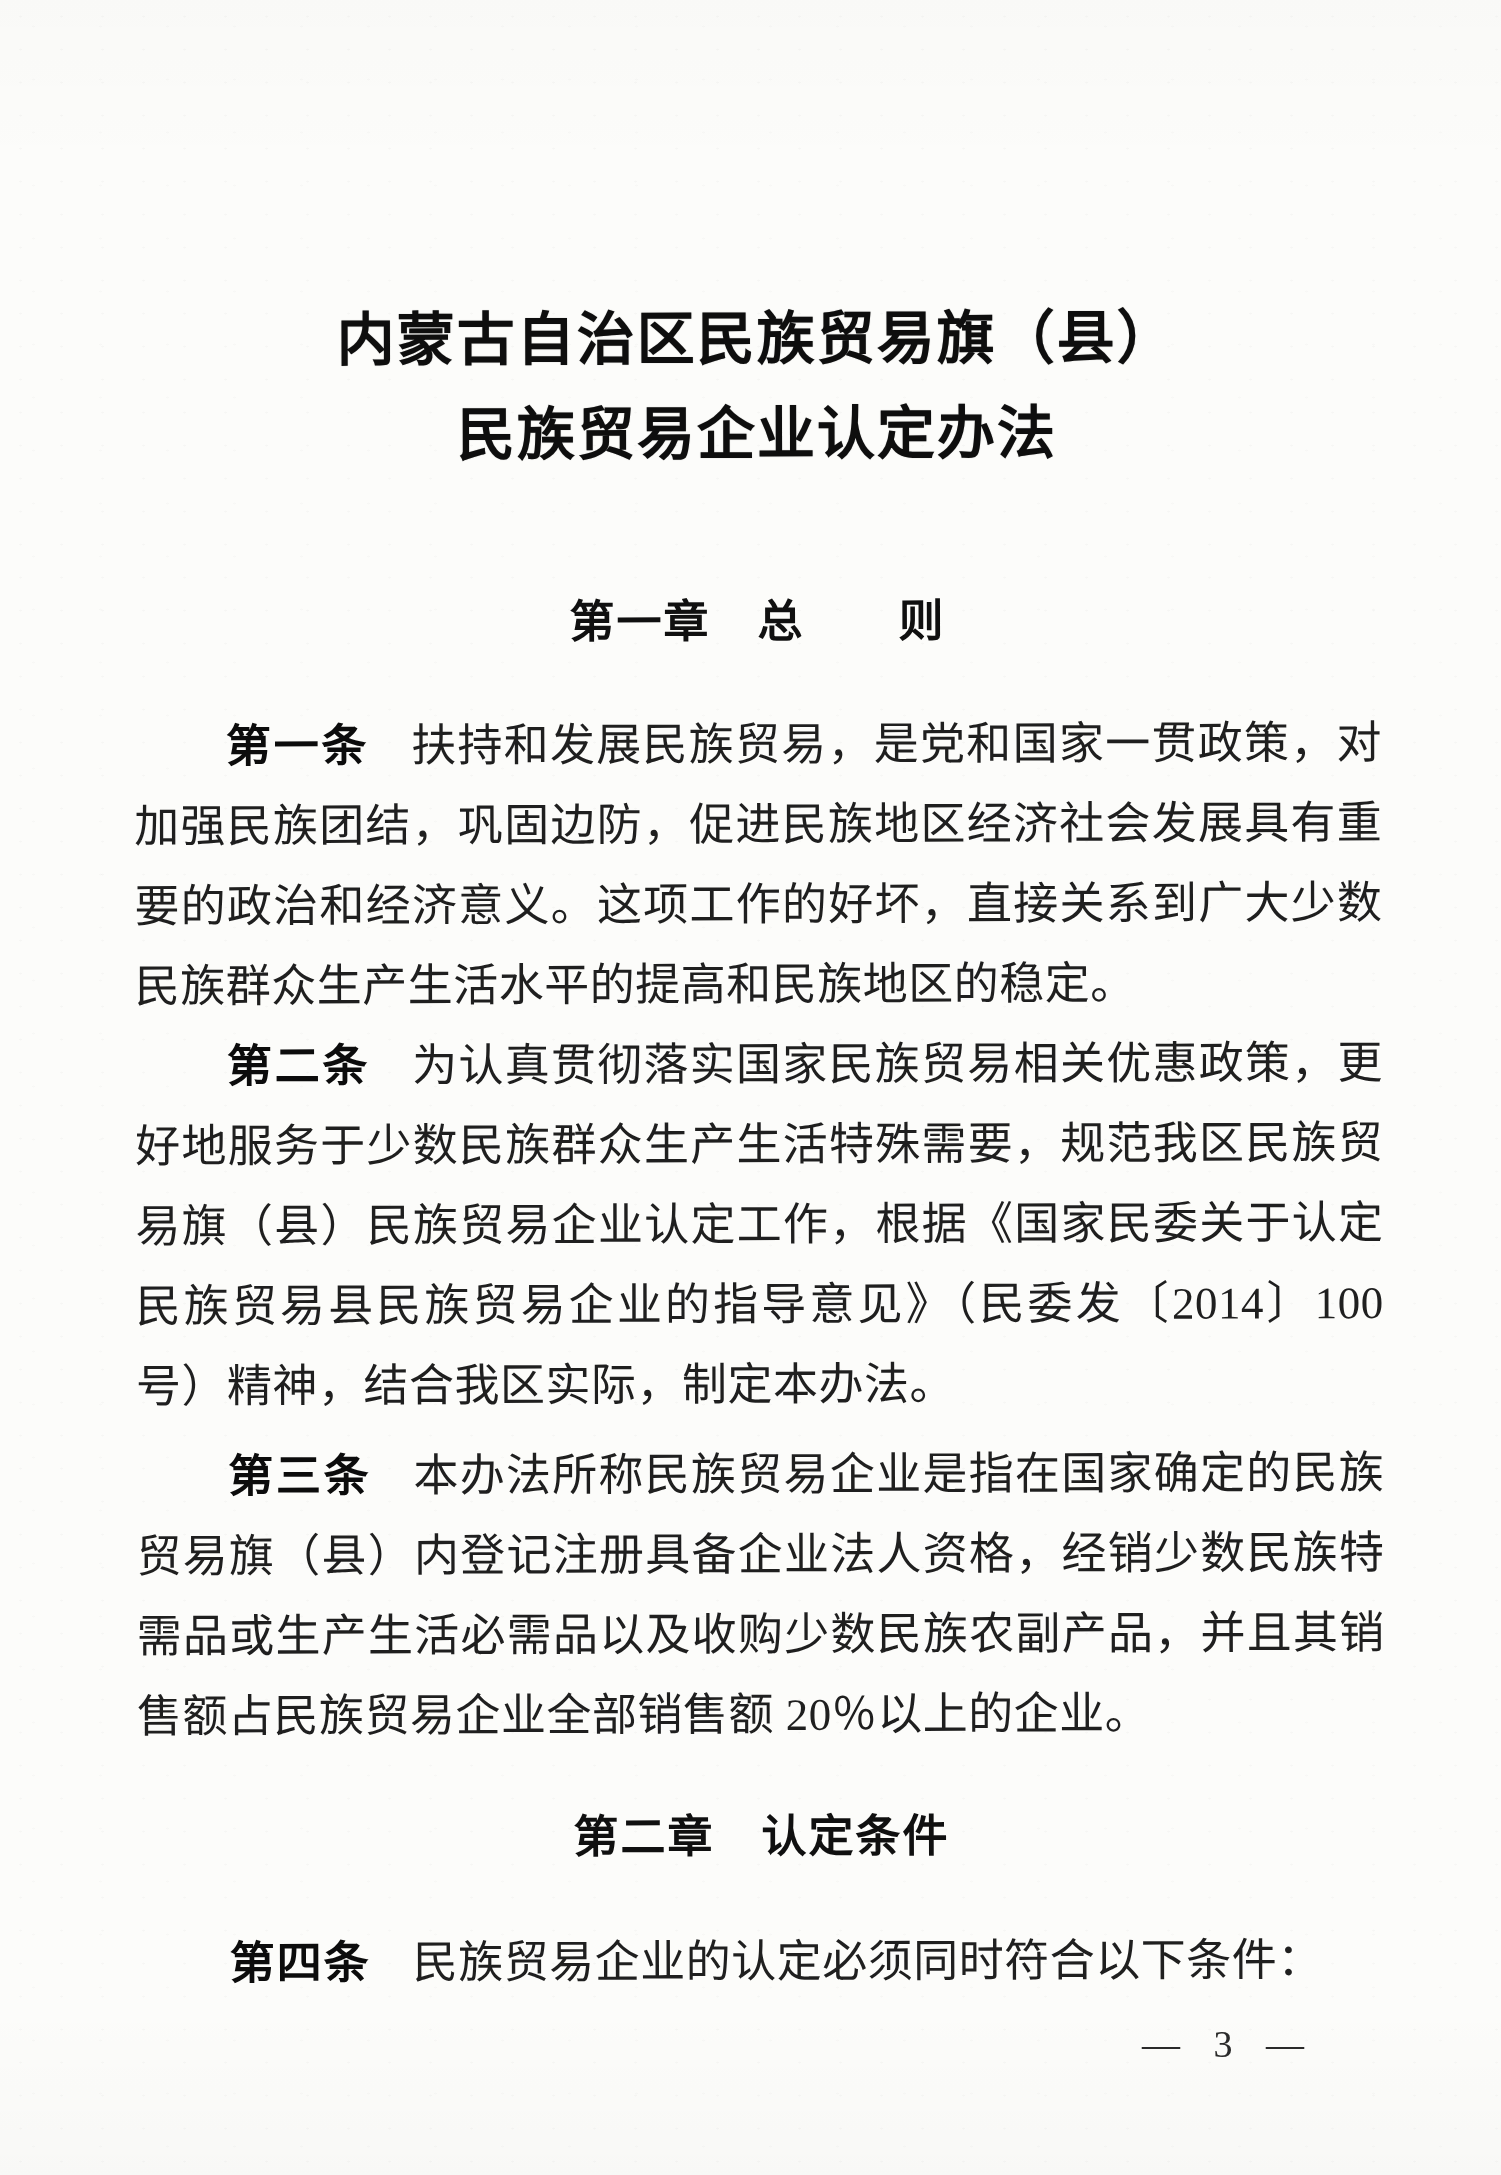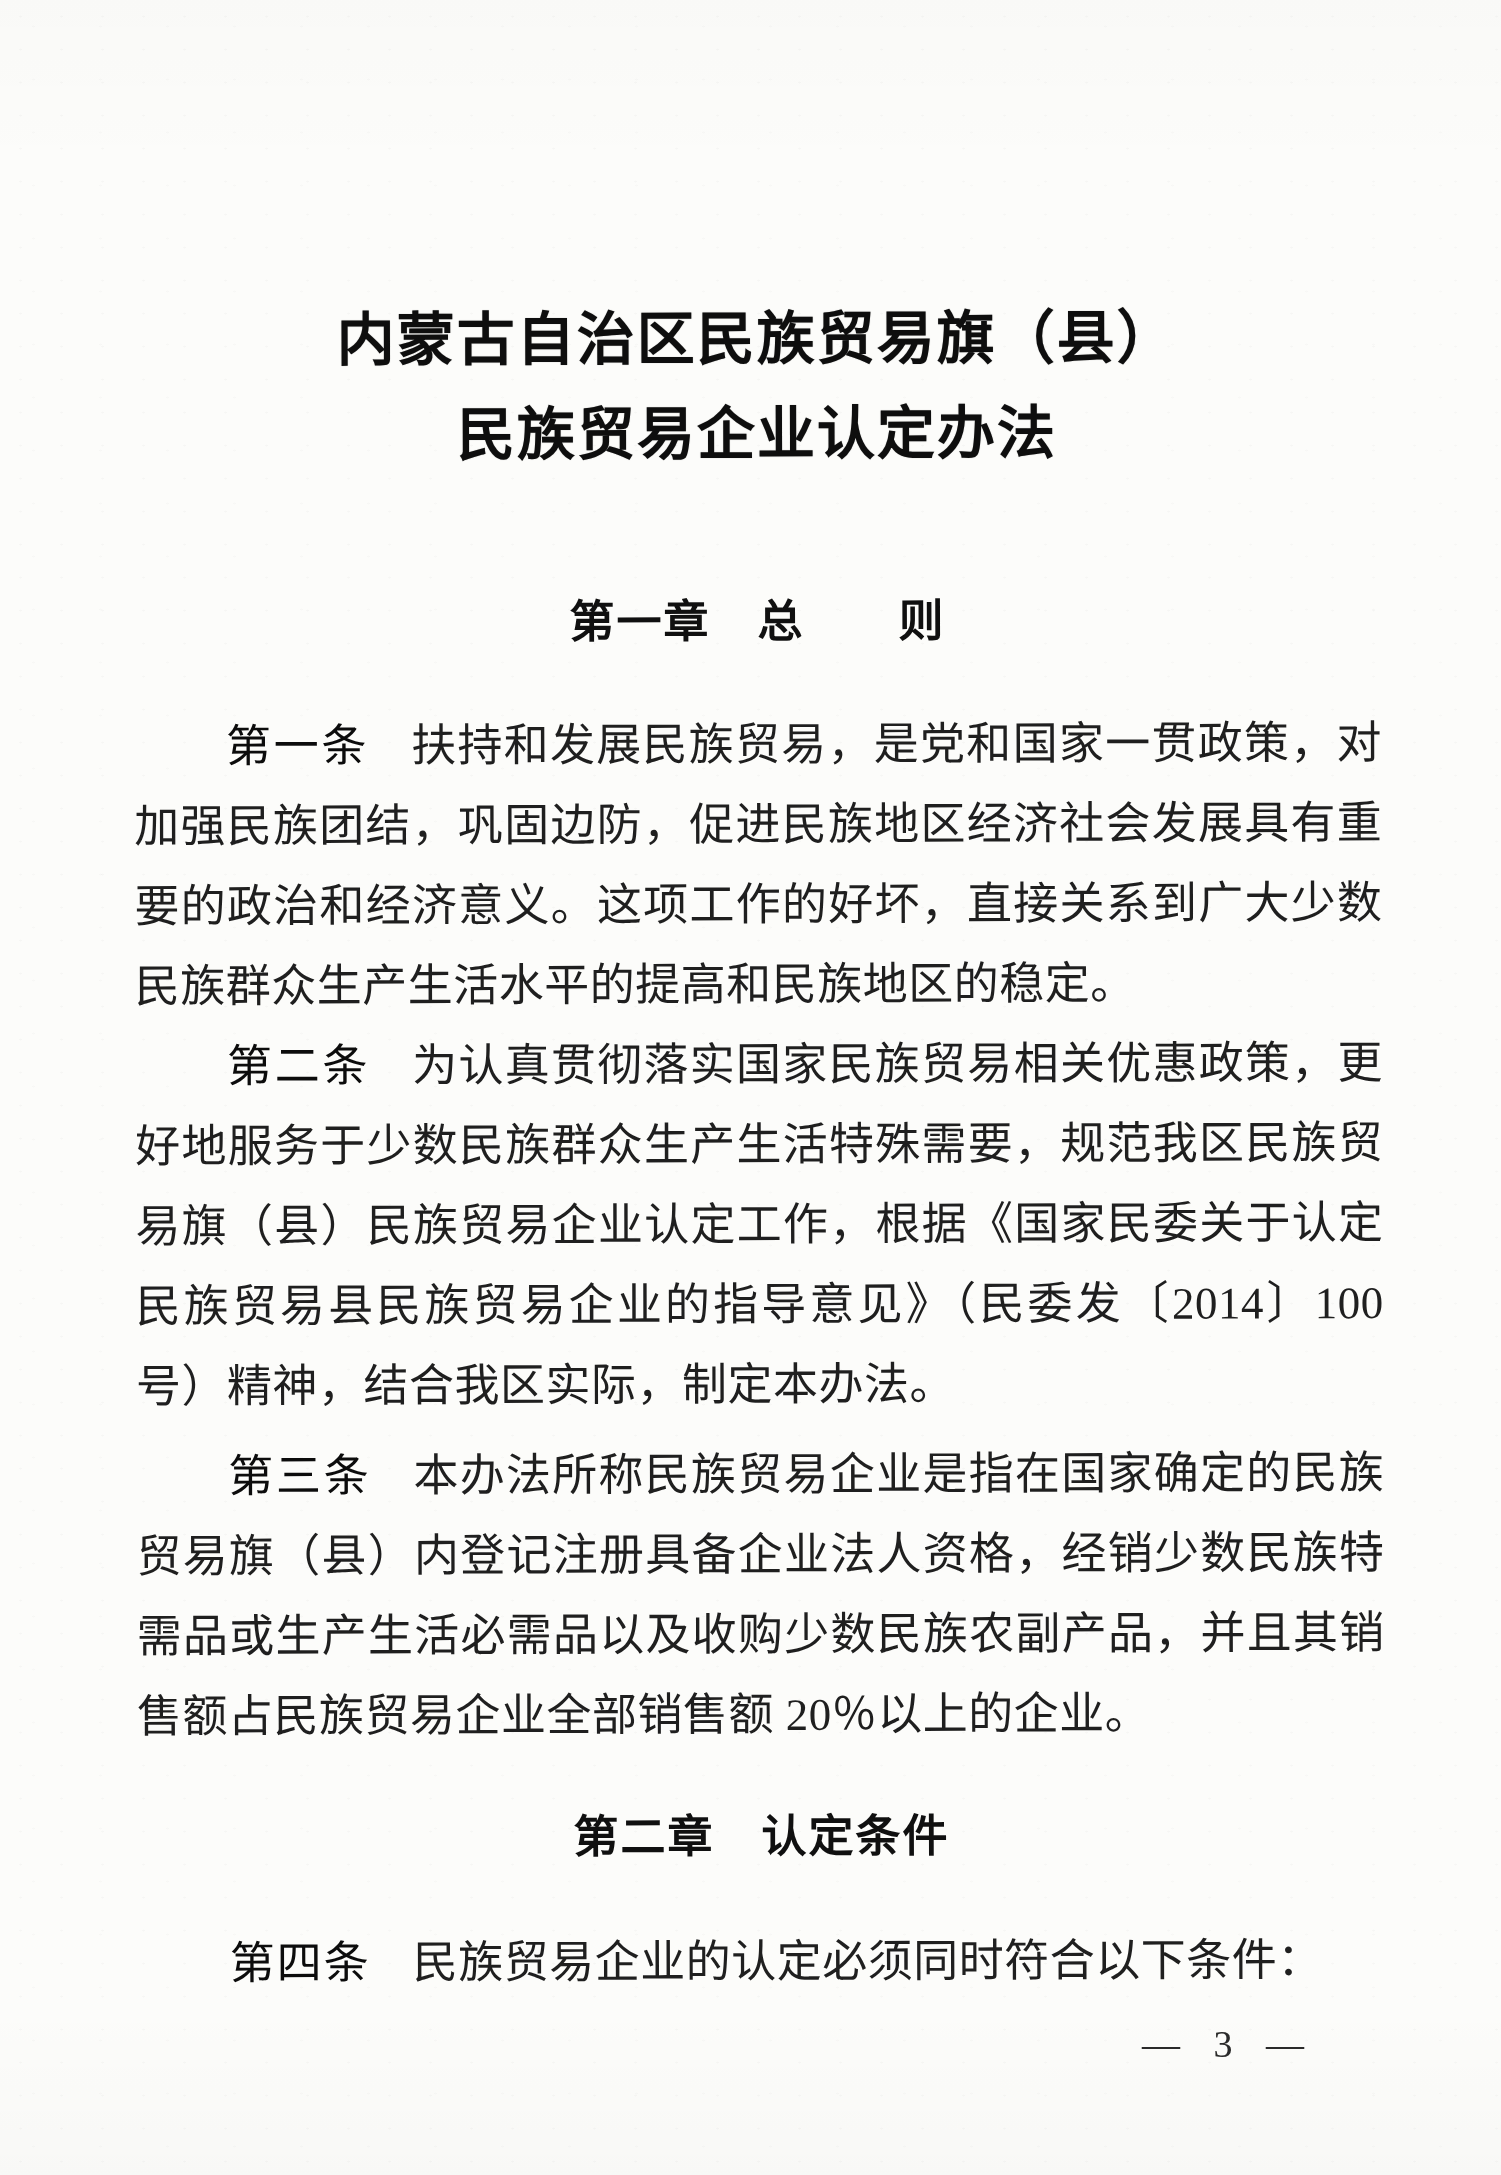--- a/index.html
+++ b/index.html
@@ -64,21 +64,21 @@
     letter-spacing: 0.5px;
   }
 
   .article {
     text-indent: 92px;
   }
   .article-1 { margin-top: 48px; }
   .article-3 { margin-top: 10px; }
 
   .article-label {
-    font-weight: 400;
+    font-weight: 700;
     font-family: "Liberation Sans", "DejaVu Sans", sans-serif;
     color: #0c0c0c;
     margin-right: 42px;
     letter-spacing: 2px;
   }
 
   .chapter-heading.chapter-2 { margin-top: 47px; }
 
   .article-4 { margin-top: 50px; }
 

